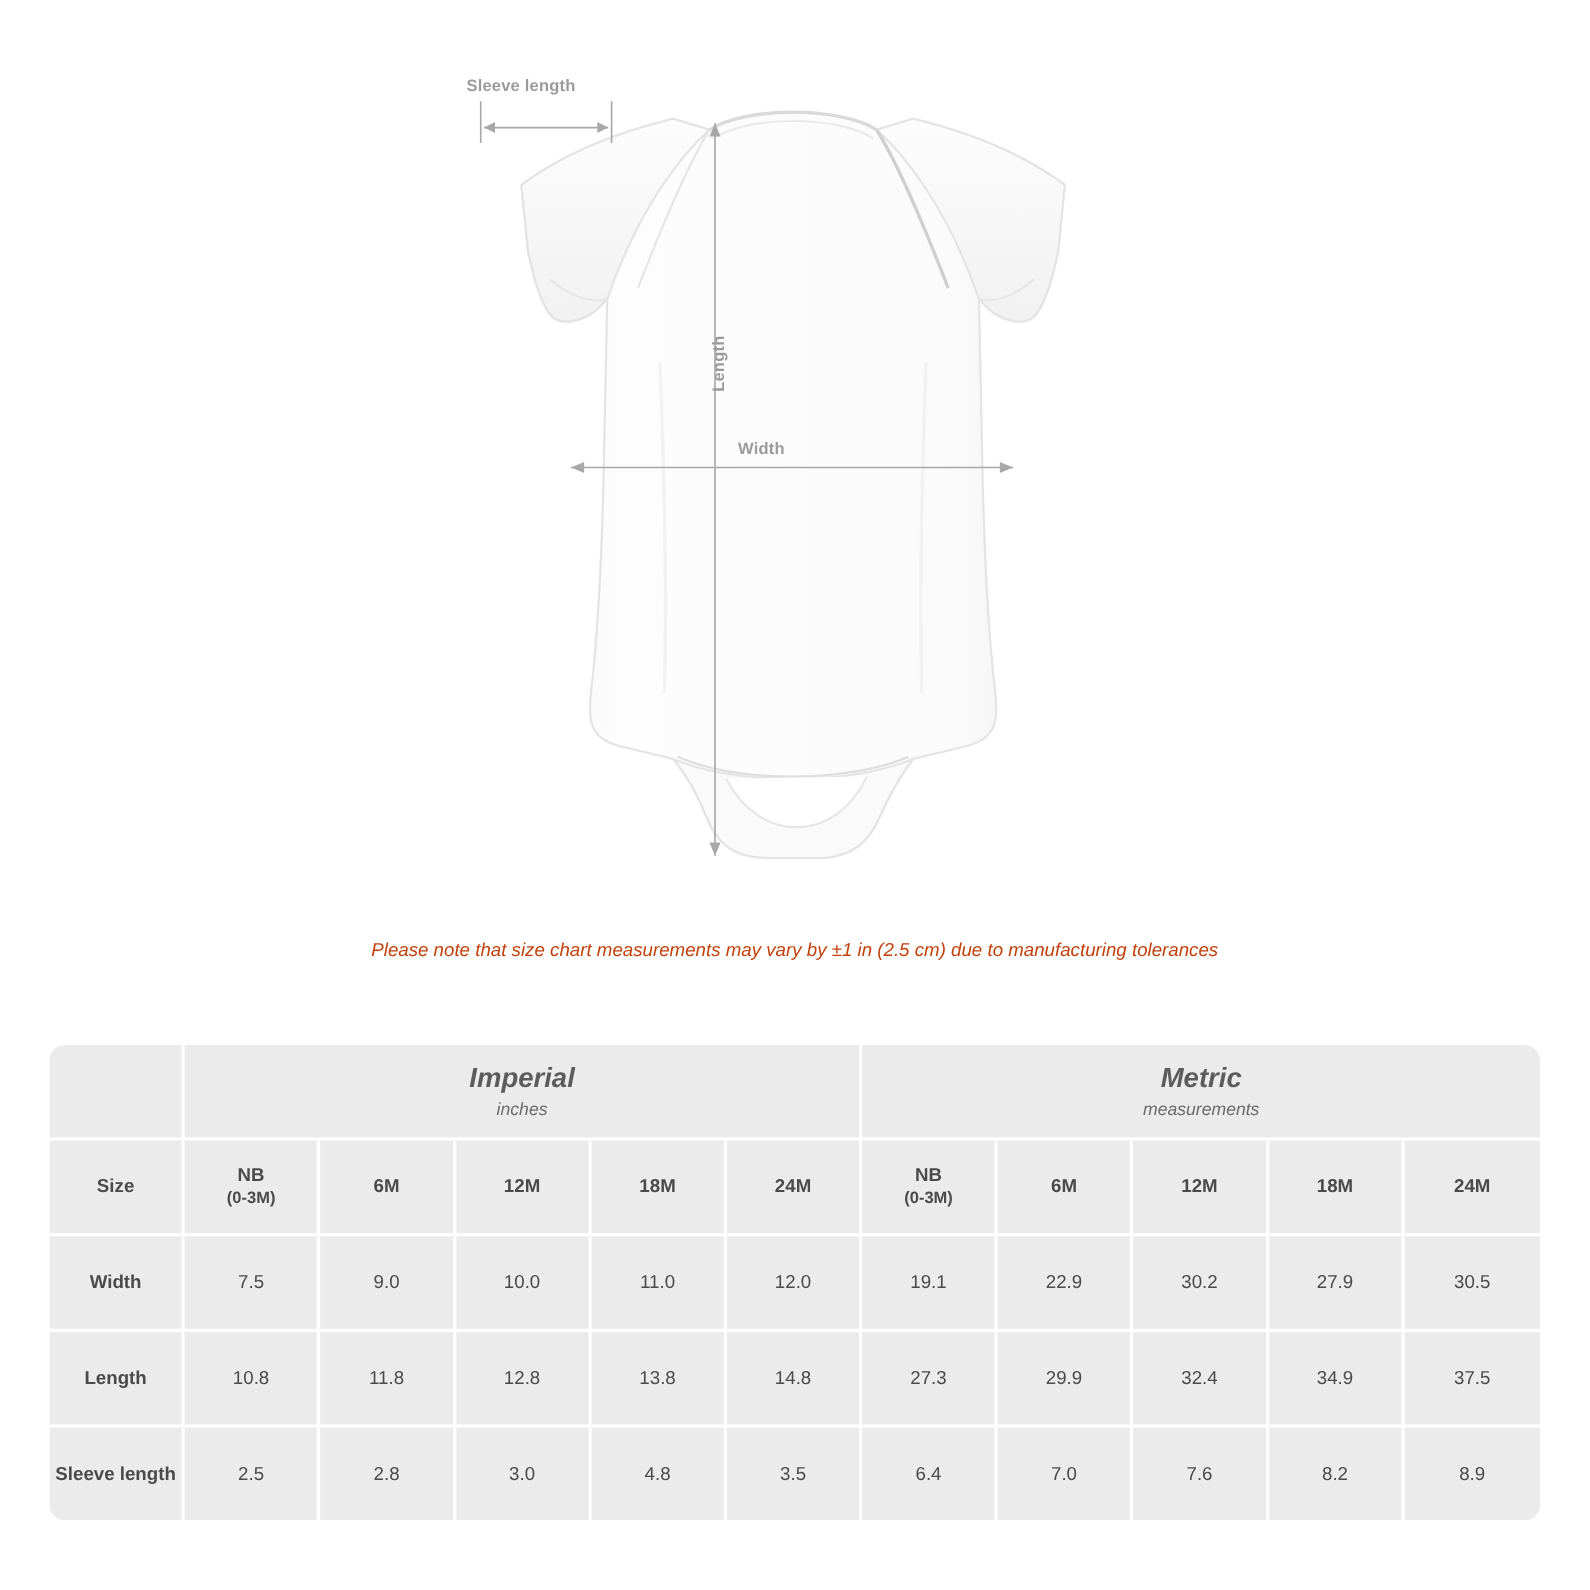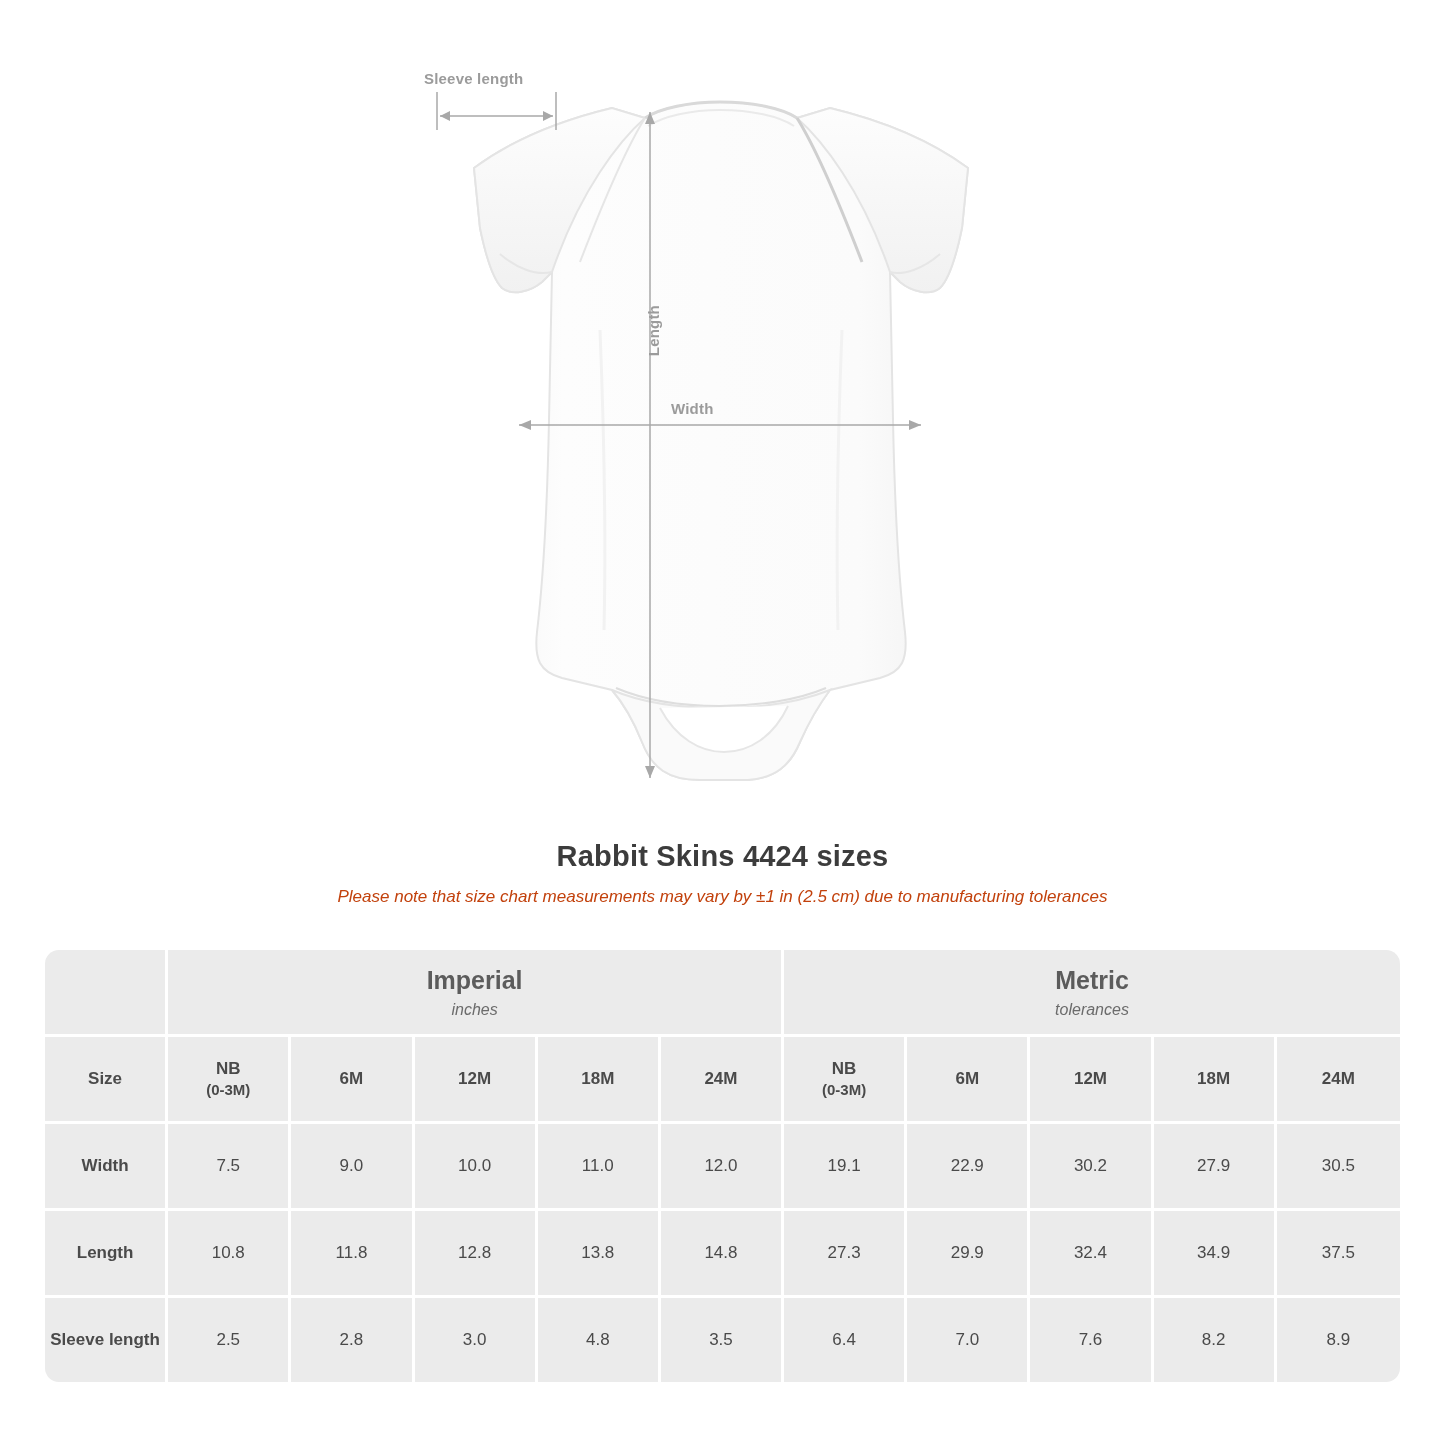--- a/index.html
+++ b/index.html
@@ -117,20 +117,21 @@
   }
   table.size-table tr:last-child td {
     border-bottom: none;
   }
   
   .unit-cell {
     height: 110px;
   }
   .unit-name {
     font-size: 25px;
+    font-style: italic;
     font-weight: bold;
     color: #5c5c5c;
     line-height: 1.25;
   }
   .unit-sub {
     font-size: 16px;
     font-style: italic;
     color: #6b6b6b;
     margin-top: 4px;
   }
@@ -273,36 +274,35 @@
         </g>
       </svg>
 
       <div class="dim-label label-sleeve">Sleeve length</div>
       <div class="dim-label label-width">Width</div>
       <div class="dim-label label-length">Length</div>
     </div>
   </div>
 
   <div class="title-block">
-    <div class="chart-title">Rabbit Skins 4424 sizes</div>
     <div class="chart-note">Please note that size chart measurements may vary by ±1 in (2.5 cm) due to manufacturing tolerances</div>
   </div>
 
   <div class="table-wrap">
     <table class="size-table">
       <tbody>
         <tr>
           <td class="corner-cell unit-cell"></td>
           <td class="unit-cell" colspan="5">
             <div class="unit-name">Imperial</div>
             <div class="unit-sub">inches</div>
           </td>
           <td class="unit-cell" colspan="5">
             <div class="unit-name">Metric</div>
-            <div class="unit-sub">tolerances</div>
+            <div class="unit-sub">measurements</div>
           </td>
         </tr>
 
         <tr>
           <td class="col-head">Size</td>
           <td class="col-head">
             <span>NB</span>
             <span class="sub">(0-3M)</span>
           </td>
           <td class="col-head">6M</td>

